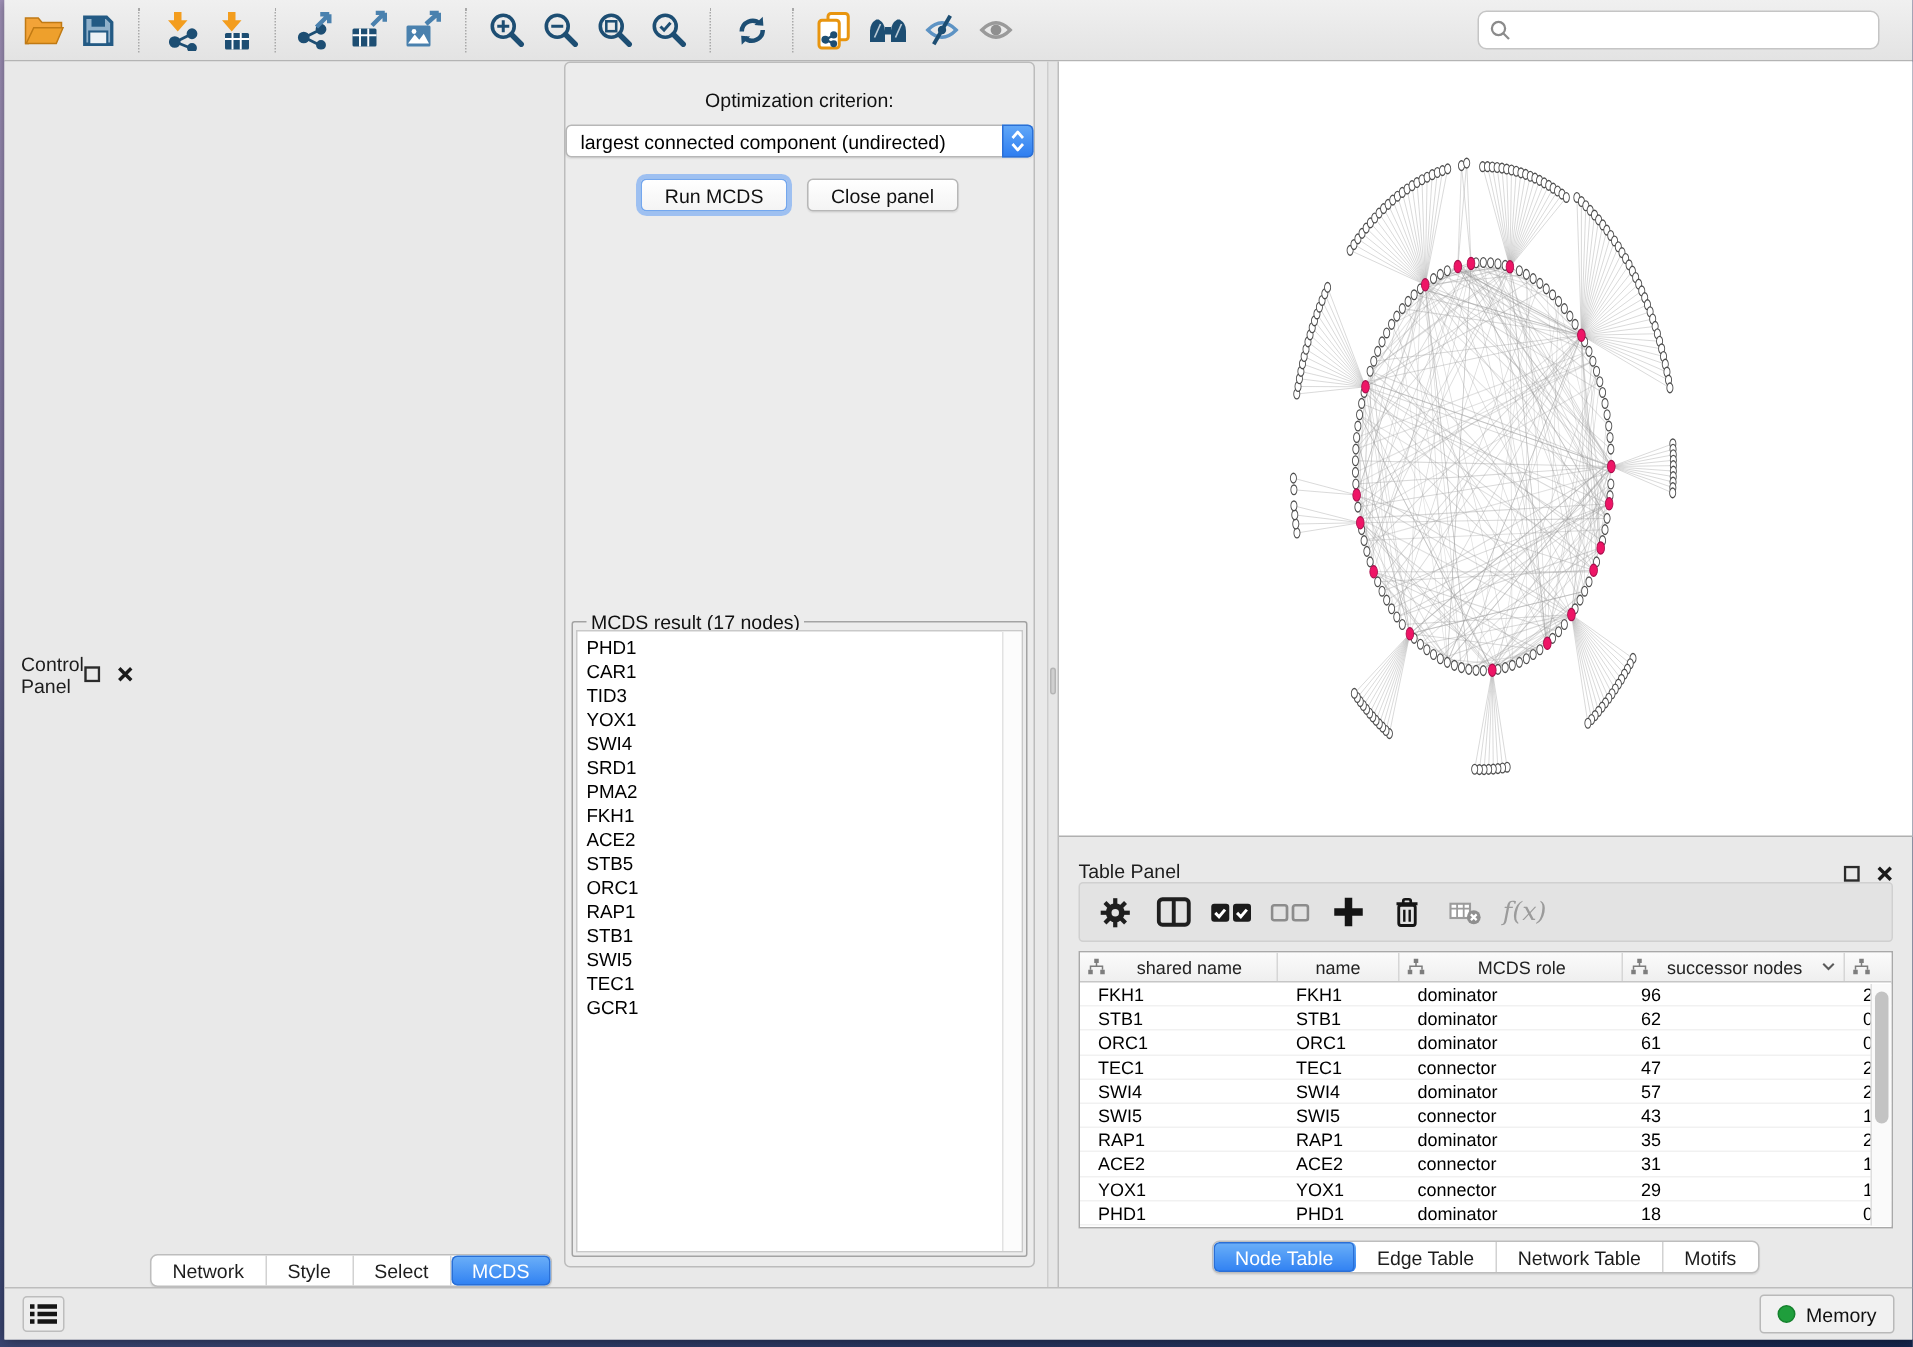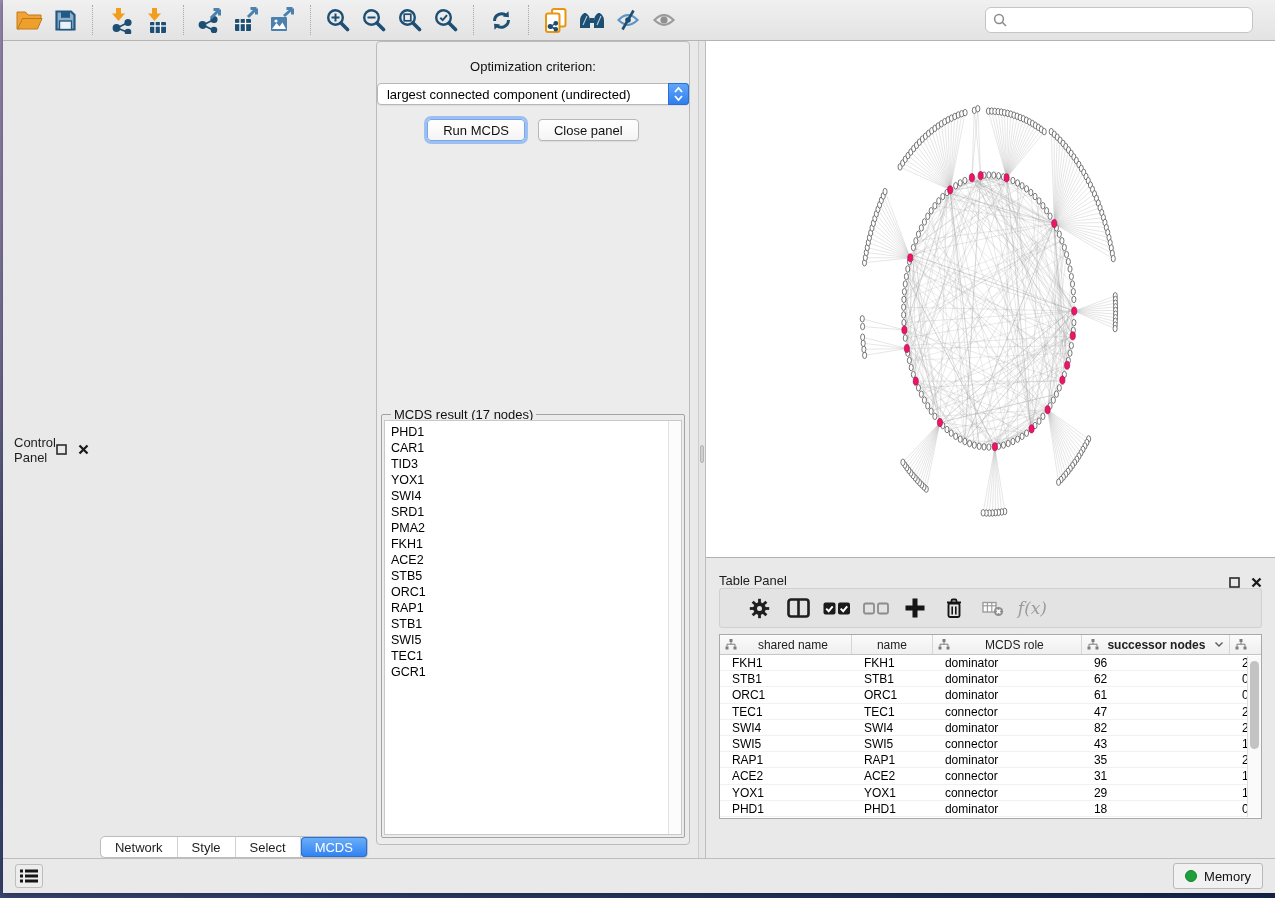--- a/index.html
+++ b/index.html
@@ -59,21 +59,21 @@
   .light.yellow{background:#fdbc40;border:1px solid #de9f34}
   .light.green{background:#33c748;border:1px solid #27aa35}
   .net-title{margin:0 auto;font-size:12.5px;color:#2c2c2c}
   .net-canvas{flex:1;background:#fff;border-bottom:1px solid #b0b0b0;position:relative;overflow:hidden}
   .net-canvas svg{position:absolute;inset:0}
 
   
   .table-panel{flex:1;display:flex;flex-direction:column;padding:0 13px;min-height:0}
   .tp-titlebar{flex:0 0 30px;display:flex;align-items:flex-end;font-size:13px;color:#1d1d1d;padding-top:7px}
   .tp-controls{margin-left:auto;display:flex;gap:11px;align-items:center}
-  .tp-toolbar{flex:0 0 40px;background:#e3e3e3;border:1px solid #d0d0d0;border-radius:3px;display:flex;align-items:center;padding:0 20px}
+  .tp-toolbar{flex:0 0 40px;background:#e3e3e3;border:1px solid #d0d0d0;border-radius:3px;display:flex;align-items:center;padding:0 4px}
   .tp-btn{width:39px;height:30px;display:flex;align-items:center;justify-content:center}
   .fx{font-family:"DejaVu Serif",serif;font-style:italic;font-size:17px;color:#9b9b9b}
   .tp-table{margin-top:6px;flex:0 0 185px;background:#fff;border:1px solid #a9a9a9;display:flex;flex-direction:column;position:relative;overflow:hidden}
   .tp-header{display:flex;flex:0 0 20px;background:linear-gradient(#fbfbfb,#efefef);border-bottom:1px solid #c6c6c6;font-size:12px;color:#222}
   .th{display:flex;align-items:center;border-right:1px solid #d6d6d6;padding:0 5px;gap:3px}
   .th .lab{flex:1;text-align:center;white-space:nowrap;overflow:hidden}
   .th.filler{flex:1;border-right:none}
   .tp-body{flex:1;font-size:12px;color:#000;overflow:hidden}
   .tr{display:flex;height:16.2px;line-height:16px;border-bottom:1px solid #f1f1f1}
   .td{padding:0 12px;white-space:nowrap;overflow:hidden}
@@ -1077,21 +1077,21 @@
                 <svg width="12" height="11" viewBox="0 0 12 11">
                   <g fill="#7d7d7d">
                     <rect x="4.5" y="0" width="3" height="3"></rect>
                     <rect x="0.5" y="7.5" width="3" height="3"></rect>
                     <rect x="8.5" y="7.5" width="3" height="3"></rect>
                   </g>
                   <path d="M6 3 v2.2 M2 7.5 V5.2 h8 V7.5" fill="none" stroke="#7d7d7d" stroke-width="1"></path>
                 </svg>
                 <span class="lab">MCDS role</span>
               </div>
-              <div class="th" style="width: 148px; flex: 0 0 148px; font-weight: bold;">
+              <div class="th" style="width: 148px; flex: 0 0 148px;">
                 <svg width="12" height="11" viewBox="0 0 12 11">
                   <g fill="#7d7d7d">
                     <rect x="4.5" y="0" width="3" height="3"></rect>
                     <rect x="0.5" y="7.5" width="3" height="3"></rect>
                     <rect x="8.5" y="7.5" width="3" height="3"></rect>
                   </g>
                   <path d="M6 3 v2.2 M2 7.5 V5.2 h8 V7.5" fill="none" stroke="#7d7d7d" stroke-width="1"></path>
                 </svg>
                 <span class="lab">successor nodes</span>
                 <svg width="10" height="7" viewBox="0 0 10 7">
@@ -1137,21 +1137,21 @@
                 <div class="td" style="width: 132px; flex: 0 0 132px;">TEC1</div>
                 <div class="td" style="width: 81px; flex: 0 0 81px;">TEC1</div>
                 <div class="td" style="width: 149px; flex: 0 0 149px;">connector</div>
                 <div class="td num" style="width: 148px; flex: 0 0 148px;">47</div>
                 <div class="td num" style="width: 170px; flex: 0 0 170px;">2</div>
               </div>
               <div class="tr">
                 <div class="td" style="width: 132px; flex: 0 0 132px;">SWI4</div>
                 <div class="td" style="width: 81px; flex: 0 0 81px;">SWI4</div>
                 <div class="td" style="width: 149px; flex: 0 0 149px;">dominator</div>
-                <div class="td num" style="width: 148px; flex: 0 0 148px;">82</div>
+                <div class="td num" style="width: 148px; flex: 0 0 148px;">57</div>
                 <div class="td num" style="width: 170px; flex: 0 0 170px;">2</div>
               </div>
               <div class="tr">
                 <div class="td" style="width: 132px; flex: 0 0 132px;">SWI5</div>
                 <div class="td" style="width: 81px; flex: 0 0 81px;">SWI5</div>
                 <div class="td" style="width: 149px; flex: 0 0 149px;">connector</div>
                 <div class="td num" style="width: 148px; flex: 0 0 148px;">43</div>
                 <div class="td num" style="width: 170px; flex: 0 0 170px;">1</div>
               </div>
               <div class="tr">
@@ -1181,20 +1181,28 @@
                 <div class="td" style="width: 149px; flex: 0 0 149px;">dominator</div>
                 <div class="td num" style="width: 148px; flex: 0 0 148px;">18</div>
                 <div class="td num" style="width: 170px; flex: 0 0 170px;">0</div>
               </div>
             </div>
           <div class="tp-scroll">
             <div class="tp-thumb"></div>
           </div>
         </div>
 
+        <div class="tp-tabs">
+          <div class="segmented" id="table-tabs">
+              <div class="seg-tab active">Node Table</div>
+              <div class="seg-tab">Edge Table</div>
+              <div class="seg-tab">Network Table</div>
+              <div class="seg-tab">Motifs</div>
+            </div>
+        </div>
       </div>
     </div>
   </div>
 
   <div class="status-bar">
     <div class="sq-btn">
       <svg width="20" height="16" viewBox="0 0 20 16">
         <g fill="#151515">
           <rect x="1" y="1.5" width="3" height="3"></rect>
             <rect x="6" y="1.5" width="13" height="3"></rect>

